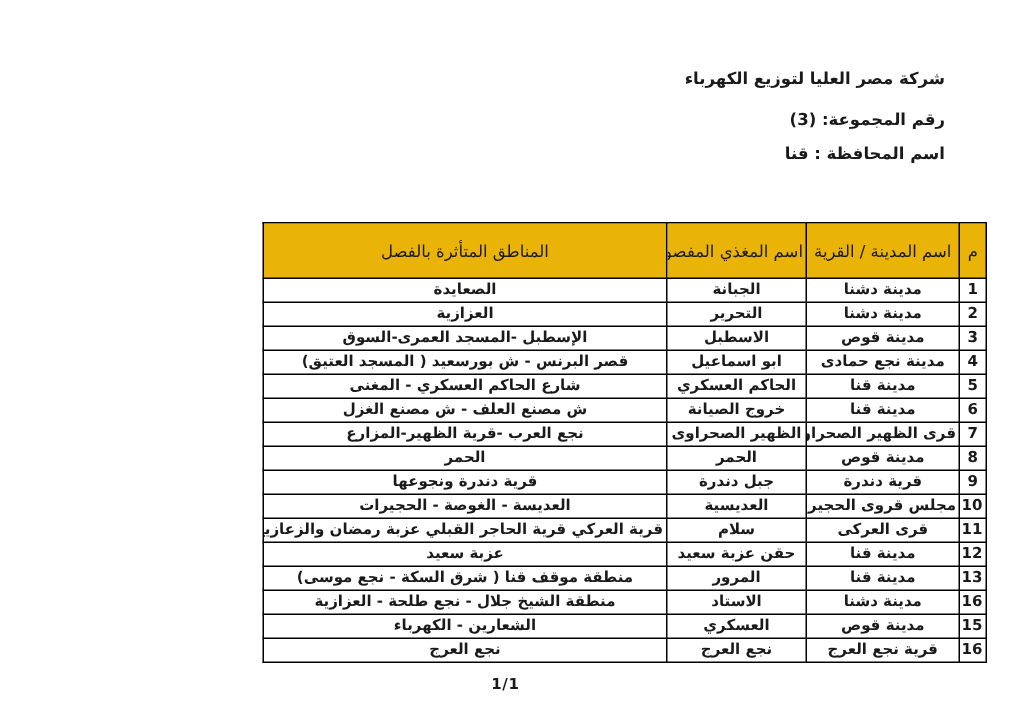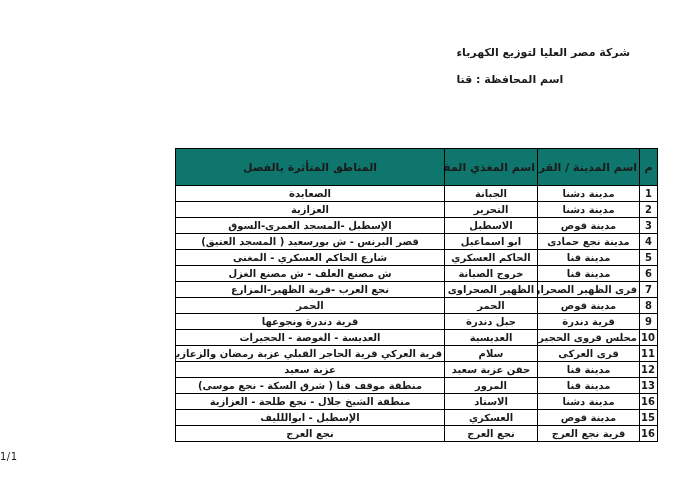--- a/index.html
+++ b/index.html
@@ -12,21 +12,21 @@
   }
   .sheet {
     position: relative;
     width: 674px; height: 485px;
     background: #ffffff;
   }
   .doc-header {
     position: absolute;
     top: 46px; right: 44px;
     direction: rtl;
-    text-align: left;
+    text-align: right;
   }
   .doc-line {
     font-size: 11px;
     font-weight: bold;
     line-height: 14px;
     white-space: nowrap;
   }
   .doc-line.title   { margin-bottom: 13px; }
   .doc-line.group   { margin-bottom: 9px; }
   .doc-line.sched   { margin-bottom: 9px; }
@@ -44,47 +44,49 @@
   .data-table col.c-areas { width: 269px; }
   .data-table th, .data-table td {
     border: 1px solid #000000;
     text-align: center;
     vertical-align: middle;
     padding: 0 2px;
     overflow: hidden;
     white-space: nowrap;
   }
   .data-table th {
-    background: #0f766e;
+    background: #eab308;
     height: 36px;
     font-size: 11px;
-    font-weight: bold;
+    font-weight: normal;
   }
   .data-table td {
     height: 15px;
     font-size: 10px;
     font-weight: bold;
     background: #ffffff;
   }
   .page-footer {
     position: absolute;
     top: 451px; left: 0;
     width: 100%;
+    text-align: center;
     font-size: 10px;
-    font-weight: normal;
+    font-weight: bold;
     letter-spacing: 0.5px;
   }
 </style>
 </head>
 <body>
 
 <div class="sheet">
 
   <div class="doc-header">
     <div class="doc-line title">شركة مصر العليا لتوزيع الكهرباء</div>
+    <div class="doc-line group">رقم المجموعة: (3)</div>
     <div class="doc-line gov">اسم المحافظة : قنا</div>
   </div>
 
   <table class="data-table">
     <colgroup>
       <col class="c-num">
         <col class="c-city">
         <col class="c-feed">
         <col class="c-areas">
     </colgroup>
@@ -178,21 +180,21 @@
         <tr>
       <td>16</td>
       <td>مدينة دشنا</td>
       <td>الاستاد</td>
       <td>منطقة الشيخ جلال - نجع طلحة - العزازية</td>
     </tr>
         <tr>
       <td>15</td>
       <td>مدينة قوص</td>
       <td>العسكري</td>
-      <td>الإسطبل - ابواللليف</td>
+      <td>الشعارين - الكهرباء</td>
     </tr>
         <tr>
       <td>16</td>
       <td>قرية نجع العرج</td>
       <td>نجع العرج</td>
       <td>نجع العرج</td>
     </tr>
       </tbody>
   </table>
 

